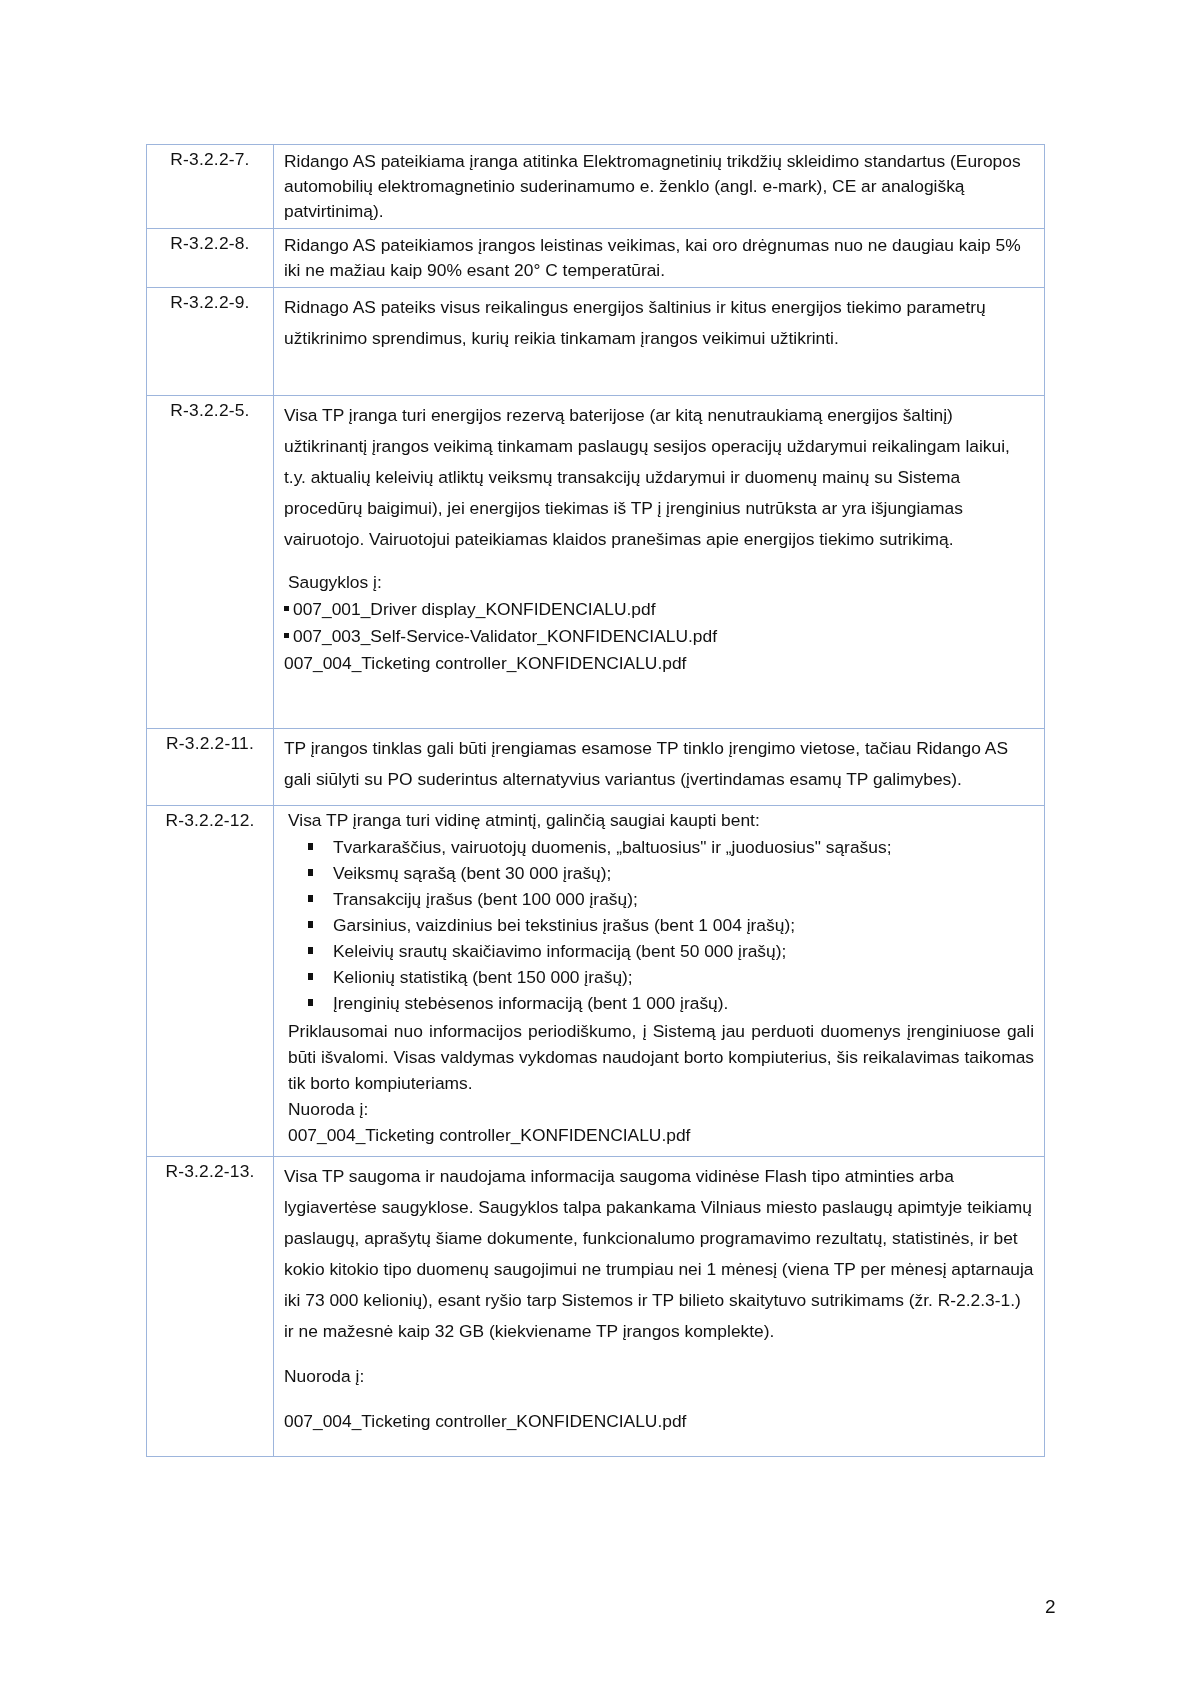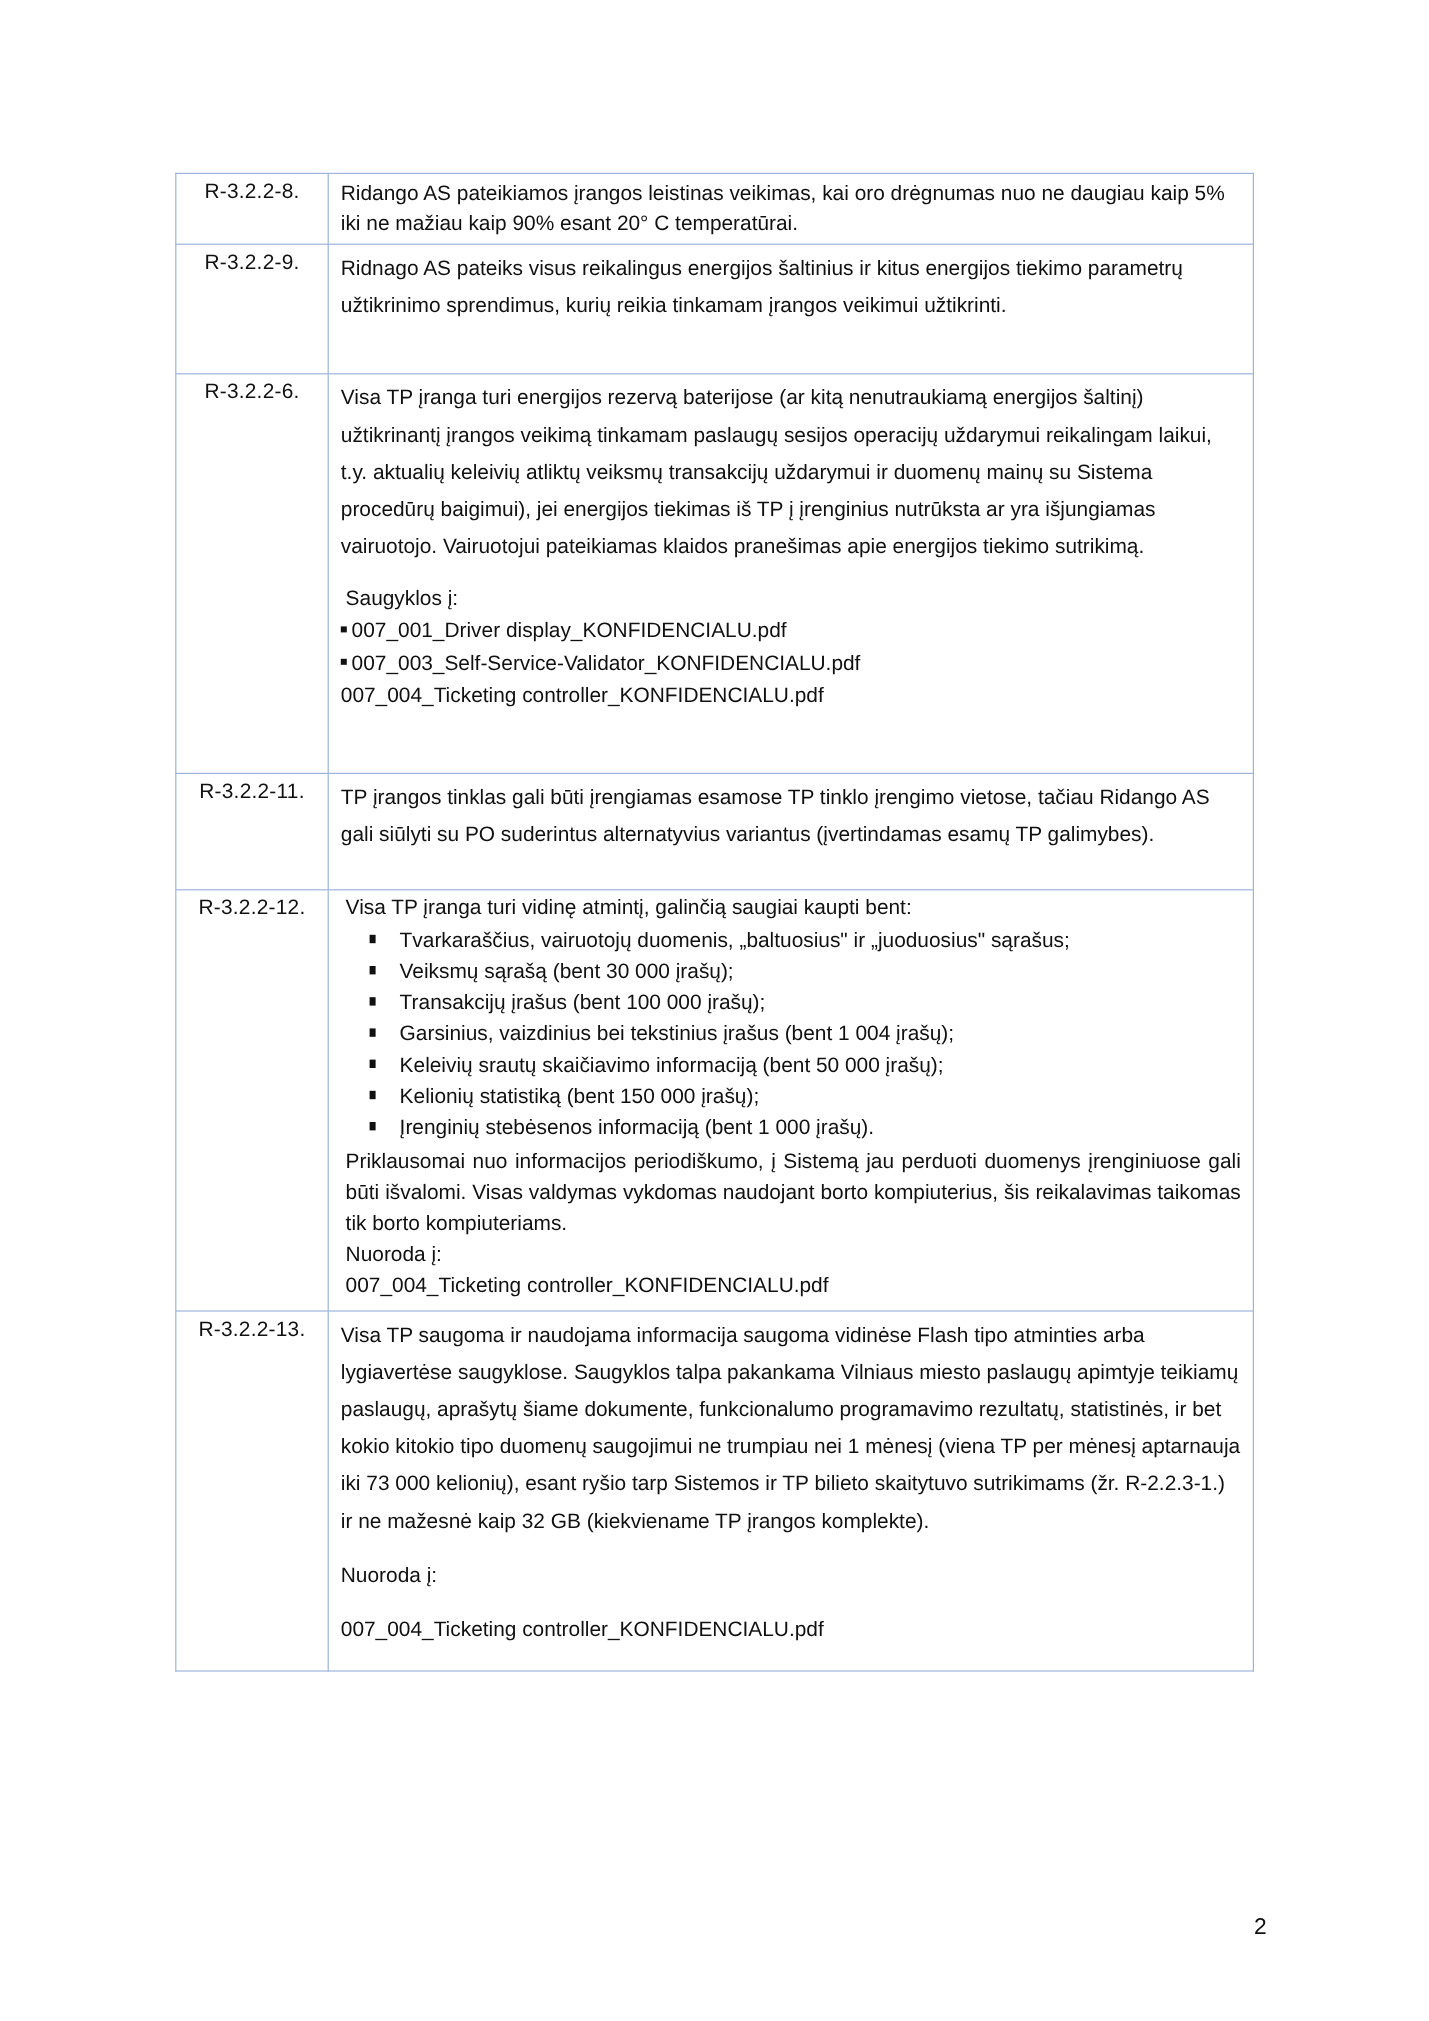--- a/index.html
+++ b/index.html
@@ -23,46 +23,52 @@
   ul.items li .sq { display: inline-block; width: 5px; height: 7px; background: #111;
                     margin-right: 20px; vertical-align: middle; position: relative; top: -2px; }
   .justify { text-align: justify; text-align-last: left; }
   .page-num { position: absolute; left: 1045px; top: 1596px; font-size: 19px; }
 </style>
 </head>
 <body>
 
 <table class="tbl">
   <tbody>
+      <tr style="height:74px">
+    <td class="id">R-3.2.2-7.</td>
+    <td class="txt lh-tight">
+      <p class="p">Ridango AS pateikiama įranga atitinka Elektromagnetinių trikdžių skleidimo standartus (Europos automobilių elektromagnetinio suderinamumo e. ženklo (angl. e-mark), CE ar analogišką patvirtinimą).</p>
+    </td>
+  </tr>
   <tr style="height:50px">
     <td class="id">R-3.2.2-8.</td>
     <td class="txt lh-tight">
       <p class="p">Ridango AS pateikiamos įrangos leistinas veikimas, kai oro drėgnumas nuo ne daugiau kaip 5% iki ne mažiau kaip 90% esant 20° C temperatūrai.</p>
     </td>
   </tr>
   <tr style="height:108px">
     <td class="id">R-3.2.2-9.</td>
     <td class="txt lh-wide">
       <p class="p">Ridnago AS pateiks visus reikalingus energijos šaltinius ir kitus energijos tiekimo parametrų užtikrinimo sprendimus, kurių reikia tinkamam įrangos veikimui užtikrinti.</p>
     </td>
   </tr>
   <tr style="height:333px">
-    <td class="id">R-3.2.2-6.</td>
+    <td class="id">R-3.2.2-5.</td>
     <td class="txt">
       <p class="p lh-wide">Visa TP įranga turi energijos rezervą baterijose (ar kitą nenutraukiamą energijos šaltinį) užtikrinantį įrangos veikimą tinkamam paslaugų sesijos operacijų uždarymui reikalingam laikui, t.y. aktualių keleivių atliktų veiksmų transakcijų uždarymui ir duomenų mainų su Sistema procedūrų baigimui), jei energijos tiekimas iš TP į įrenginius nutrūksta ar yra išjungiamas vairuotojo. Vairuotojui pateikiamas klaidos pranešimas apie energijos tiekimo sutrikimą.</p>
       <div class="gap"></div>
       <p class="p" style="line-height:27px;padding-left:4px">Saugyklos į:</p>
       <ul class="refs">
         <li><span class="sq"></span><span>007_001_Driver display_KONFIDENCIALU.pdf</span></li>
         <li><span class="sq"></span><span>007_003_Self-Service-Validator_KONFIDENCIALU.pdf</span></li>
         <li><span>007_004_Ticketing controller_KONFIDENCIALU.pdf</span></li>
       </ul>
     </td>
   </tr>
-  <tr style="height:97px">
+  <tr style="height:77px">
     <td class="id">R-3.2.2-11.</td>
     <td class="txt lh-wide">
       <p class="p">TP įrangos tinklas gali būti įrengiamas esamose TP tinklo įrengimo vietose, tačiau Ridango AS gali siūlyti su PO suderintus alternatyvius variantus (įvertindamas esamų TP galimybes).</p>
     </td>
   </tr>
   <tr style="height:351px">
     <td class="id">R-3.2.2-12.</td>
     <td class="txt" style="padding-top:2px">
       <p class="p" style="line-height:24px;padding-left:4px">Visa TP įranga turi vidinę atmintį, galinčią saugiai kaupti bent:</p>
       <ul class="items">

